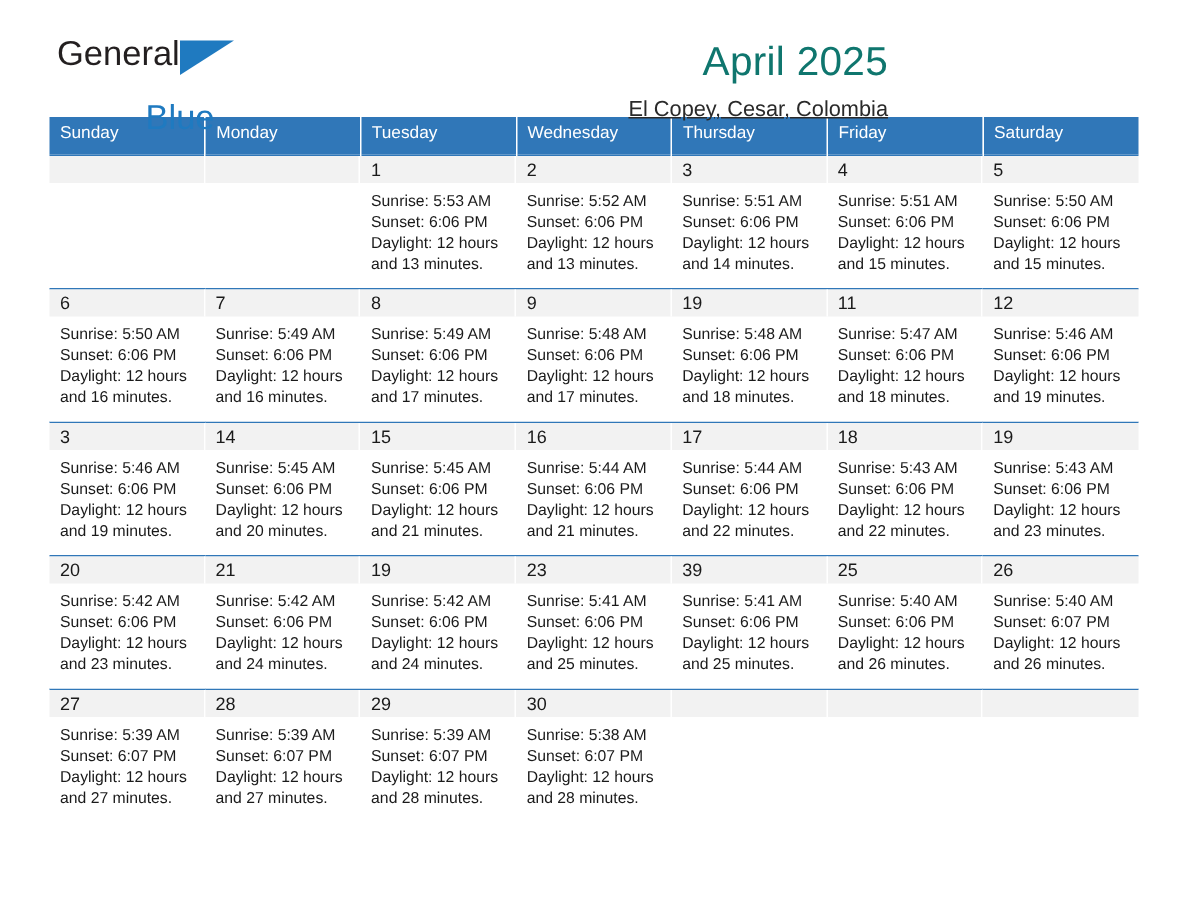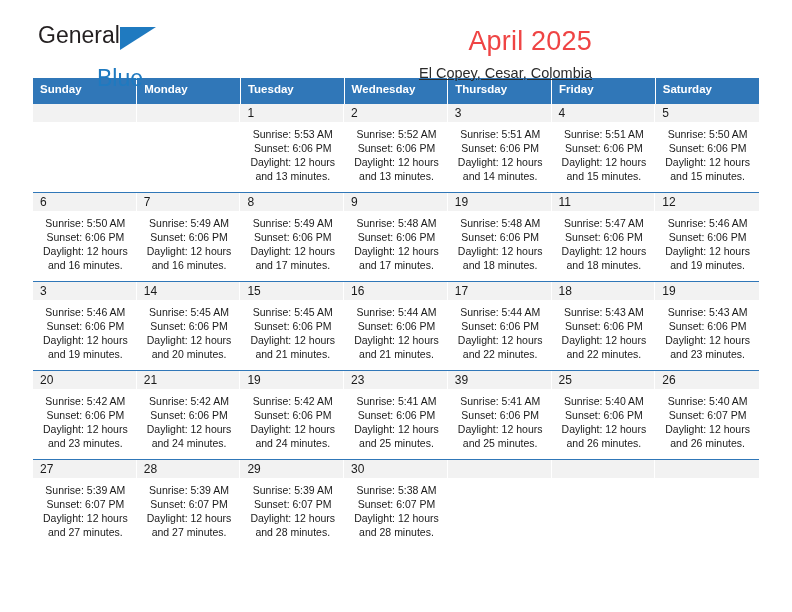--- a/index.html
+++ b/index.html
@@ -66,21 +66,21 @@
     margin-top: 17px;
   }
   .title-block {
     position: absolute;
     right: 3px;
     top: 27px;
     text-align: right;
   }
   .cal-title {
     font-size: 27px;
-    color: #ef4444;
+    color: #0f766e;
     letter-spacing: 0.2px;
     line-height: 1.1;
     text-align: right;
   }
   .cal-subtitle {
     font-size: 14.5px;
     color: #2a2a2a;
     margin-top: 9px;
     line-height: 1.1;
     text-decoration: underline;
@@ -89,21 +89,21 @@
   
   .calendar {
     width: 726px;
     border-collapse: collapse;
     table-layout: fixed;
   }
   .calendar th {
     background: #3077b8;
     color: #ffffff;
     font-size: 11.5px;
-    font-weight: bold;
+    font-weight: normal;
     text-align: left;
     padding: 5px 0 6px 7px;
     border-right: 1px solid #ffffff;
     line-height: 1.2;
   }
   .calendar th:last-child { border-right: none; }
 
   .calendar td {
     vertical-align: top;
     padding: 0;
@@ -124,21 +124,20 @@
     border-right: 1px solid #ffffff;
     box-sizing: border-box;
   }
   td.last-col .daynum-band { border-right: none; }
   td.empty-cell .daynum-band { background: #f2f2f2; }
   .cell-body {
     padding: 5px 6px 0 7px;
     font-size: 10.5px;
     line-height: 14.2px;
     color: #1a1a1a;
-    text-align: center;
   }
   .cell-body div { white-space: nowrap; }
 </style>
 </head>
 <body>
 
 <div class="page">
 
   <div class="header">
 

